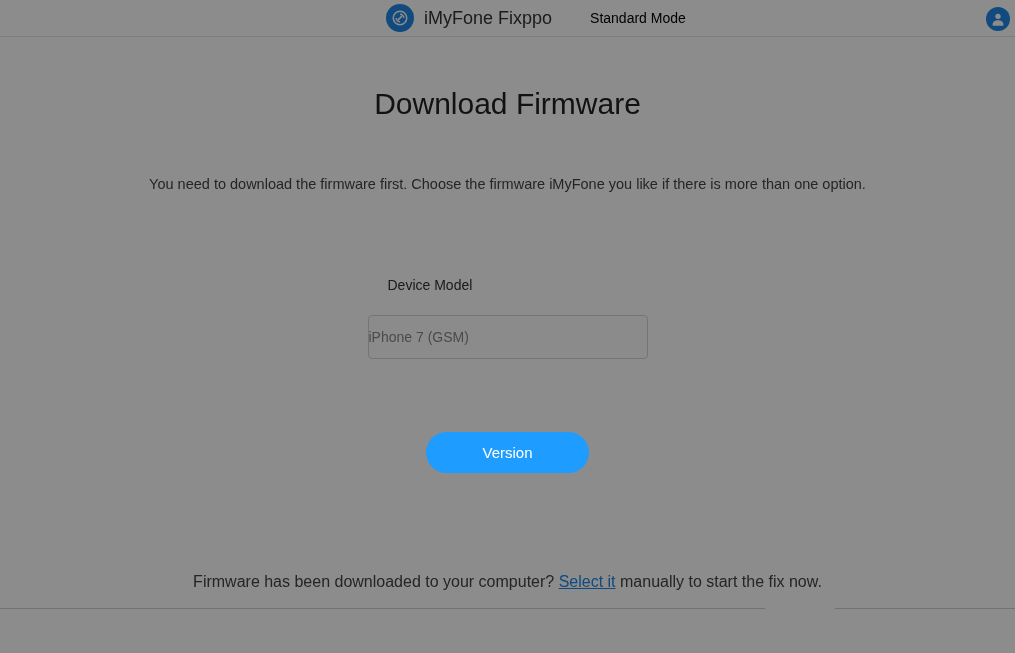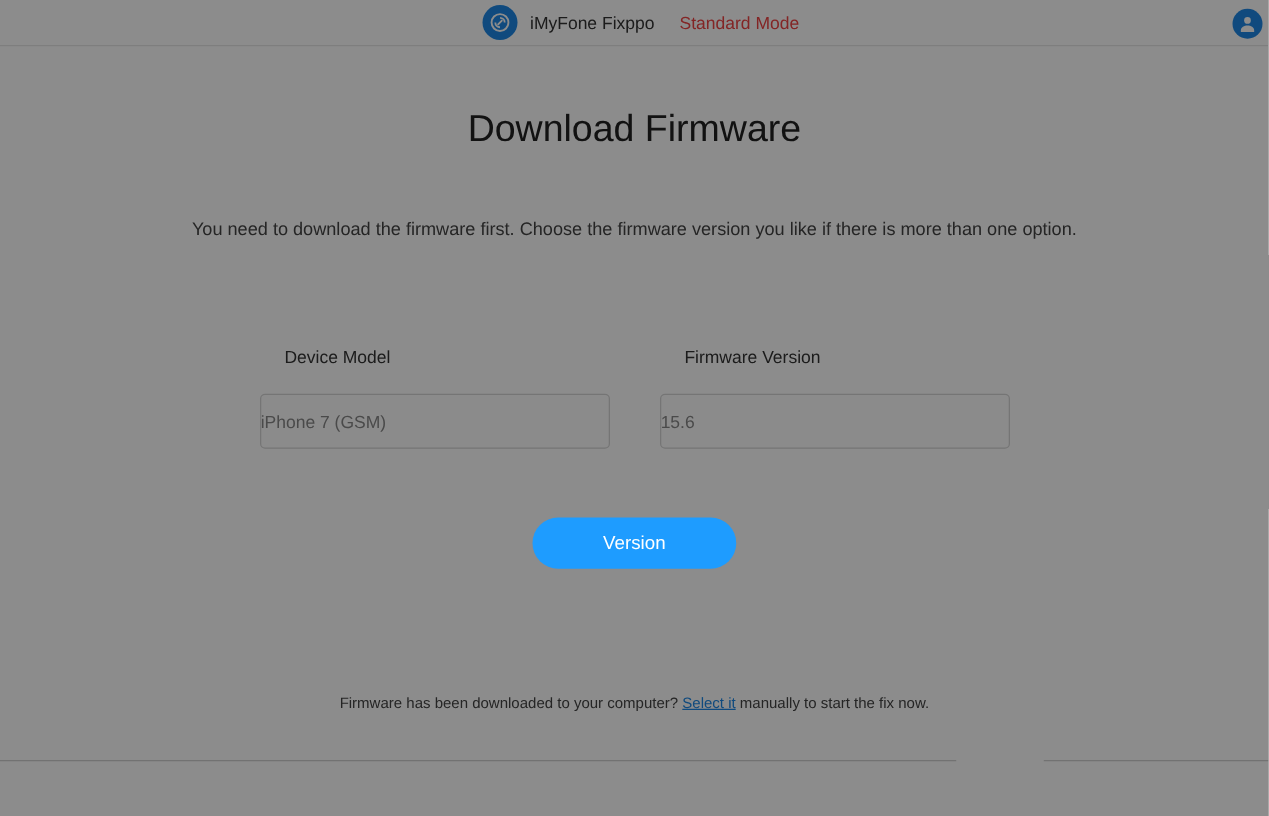--- a/index.html
+++ b/index.html
@@ -54,27 +54,27 @@
       margin-right: 10px;
     }
     
     .logo-icon svg {
       width: 18px;
       height: 18px;
     }
     
     .app-name {
       color: #333;
-      font-size: 14px;
+      font-size: 18px;
       font-weight: 400;
-      margin-right: 20px;
+      margin-right: 38px;
     }
     
     .mode-label {
-      color: #ef4444;
+      color: #000000;
       font-size: 14px;
       font-weight: 300;
     }
     
     .account-icon {
       position: absolute;
       right: 5px;
       top: 7px;
       width: 24px;
       height: 24px;
@@ -105,21 +105,21 @@
     .page-description {
       font-size: 14.5px;
       color: #444;
       margin-bottom: 85px;
     }
     
     .form-row {
       display: flex;
       justify-content: center;
       gap: 40px;
-      margin-bottom: 55px;
+      margin-bottom: 73px;
     }
     
     .form-group {
       text-align: left;
       width: 280px;
     }
     
     .form-label {
       display: block;
       font-size: 14px;
@@ -150,21 +150,21 @@
       font-size: 15px;
       border: none;
       border-radius: 24px;
       cursor: pointer;
       margin-bottom: 100px;
       position: relative;
       z-index: 20;
     }
     
     .footer-text {
-      font-size: 12px;
+      font-size: 16px;
       color: #444;
     }
     
     .footer-link {
       color: #1e88e5;
       text-decoration: underline;
       cursor: pointer;
     }
     
     .divider {
@@ -202,33 +202,27 @@
   <div class="account-icon">
     <svg viewBox="0 0 24 24" fill="#fff">
       <circle cx="12" cy="8" r="4"></circle>
       <path d="M4 20 c0-4 4-6 8-6 s8 2 8 6 v2 H4 z"></path>
     </svg>
   </div>
 </div>
 
 <div class="main-content">
   <h1 class="page-title">Download Firmware</h1>
-  <p class="page-description">You need to download the firmware first. Choose the firmware version you like if there is more than one option.</p>
+  <p class="page-description">You need to download the firmware first. Choose the firmware iMyFone you like if there is more than one option.</p>
   
   <div class="form-row">
     <div class="form-group">
       <label class="form-label">Device Model</label>
       <div class="form-select">
         <span>iPhone 7 (GSM)</span>
-      </div>
-    </div>
-    <div class="form-group">
-      <label class="form-label">Firmware Version</label>
-      <div class="form-select">
-        <span>15.6</span>
       </div>
     </div>
   </div>
   
   <button class="download-button">Version</button>
   
   <p class="footer-text">
     <span>Firmware has been downloaded to your computer? </span><a class="footer-link">Select it</a><span> manually to start the fix now.</span>
   </p>
 </div>

